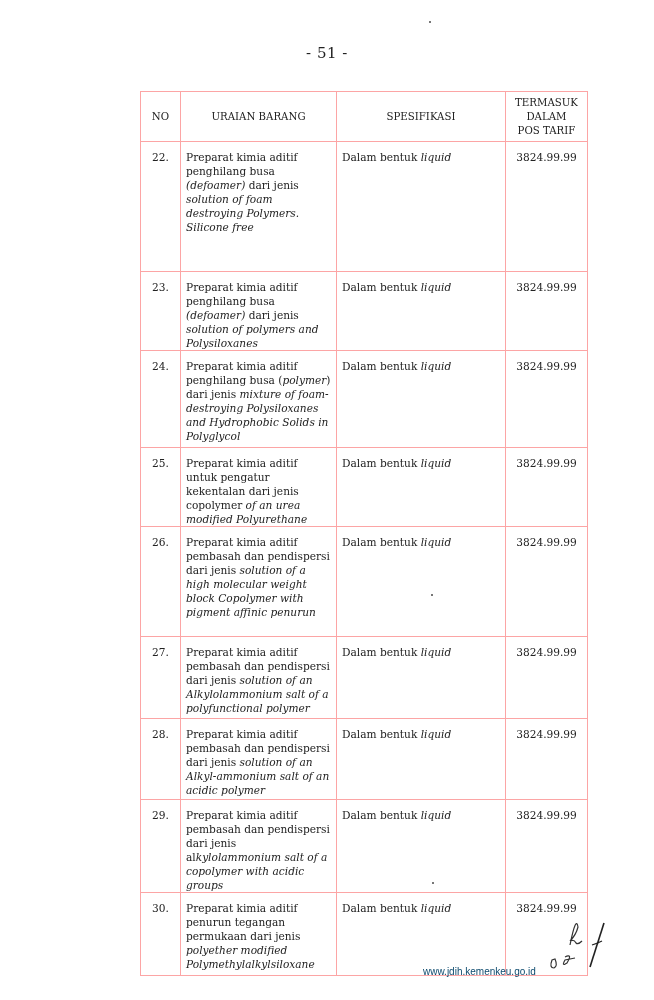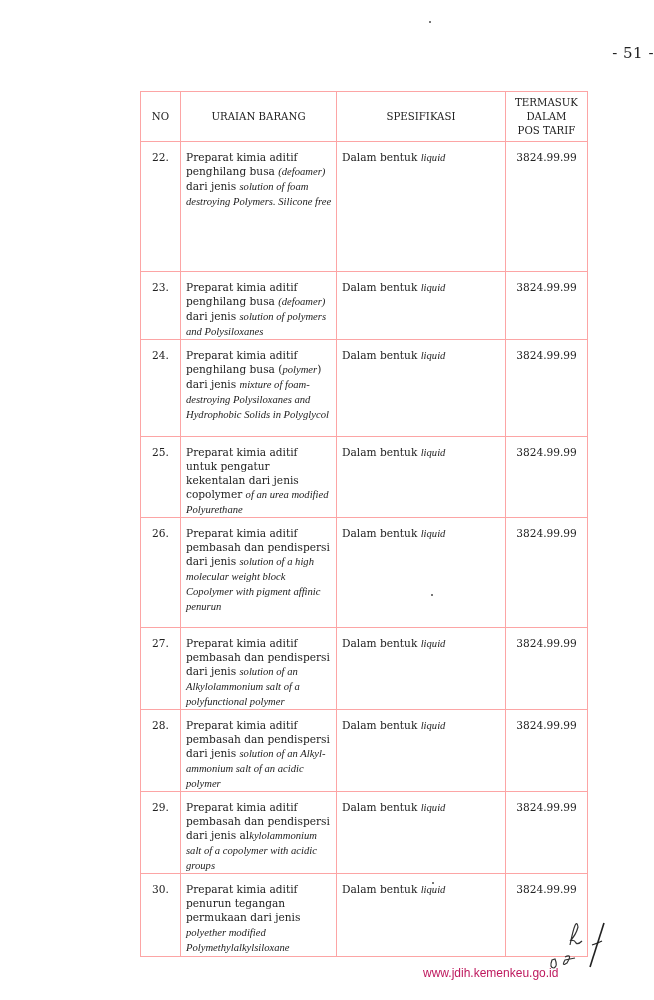--- a/index.html
+++ b/index.html
@@ -1,32 +1,32 @@
 <!DOCTYPE html>
 <html><head>
 <meta charset="utf-8">
 <style>
   html, body { margin: 0; padding: 0; background: #ffffff; }
   body { width: 654px; height: 1000px; position: relative; overflow: hidden;
          font-family: "DejaVu Serif", serif; color: #222; }
-  .page-number { position: absolute; top: 44px; left: 0; width: 654px; text-align: right;
+  .page-number { position: absolute; top: 44px; left: 0; width: 654px; text-align: center;
                  font-size: 15px; letter-spacing: 0.5px; }
   table.doc { position: absolute; left: 140px; top: 91px; border-collapse: collapse;
               font-size: 10.6px; line-height: 14px; }
   table.doc td, table.doc th { border: 1px solid #fca5a5; vertical-align: top; padding: 0; }
   th { font-weight: normal; vertical-align: middle !important; text-align: center; font-size: 10.2px; line-height: 14px; height: 49px; }
   col.c-no { width: 40px; } col.c-desc { width: 156px; } col.c-spec { width: 169px; } col.c-tarif { width: 82px; }
   td.no { text-align: center; padding-top: 8px !important; }
   td.desc { padding: 8px 4px 0 5px !important; }
   td.spec { padding: 8px 4px 0 5px !important; }
   td.tarif { text-align: center; padding-top: 8px !important; }
-  .it { font-style: italic; font-family: Liberation Serif, serif; }
+  .it { font-style: italic; }
   .stray { position: absolute; width: 2px; height: 2px; background: #777; }
   .footer-url { position: absolute; left: 423px; top: 966px; font-family: "Liberation Sans", sans-serif;
-                font-size: 12px; color: #be185d; }
+                font-size: 10px; color: #0c4a6e; }
   .sig { position: absolute; left: 540px; top: 915px; width: 80px; height: 60px; }
 </style>
 </head>
 <body>
 
 <div class="page-number">- 51 -</div>
 
 <table class="doc">
   <colgroup>
       <col class="c-no">

